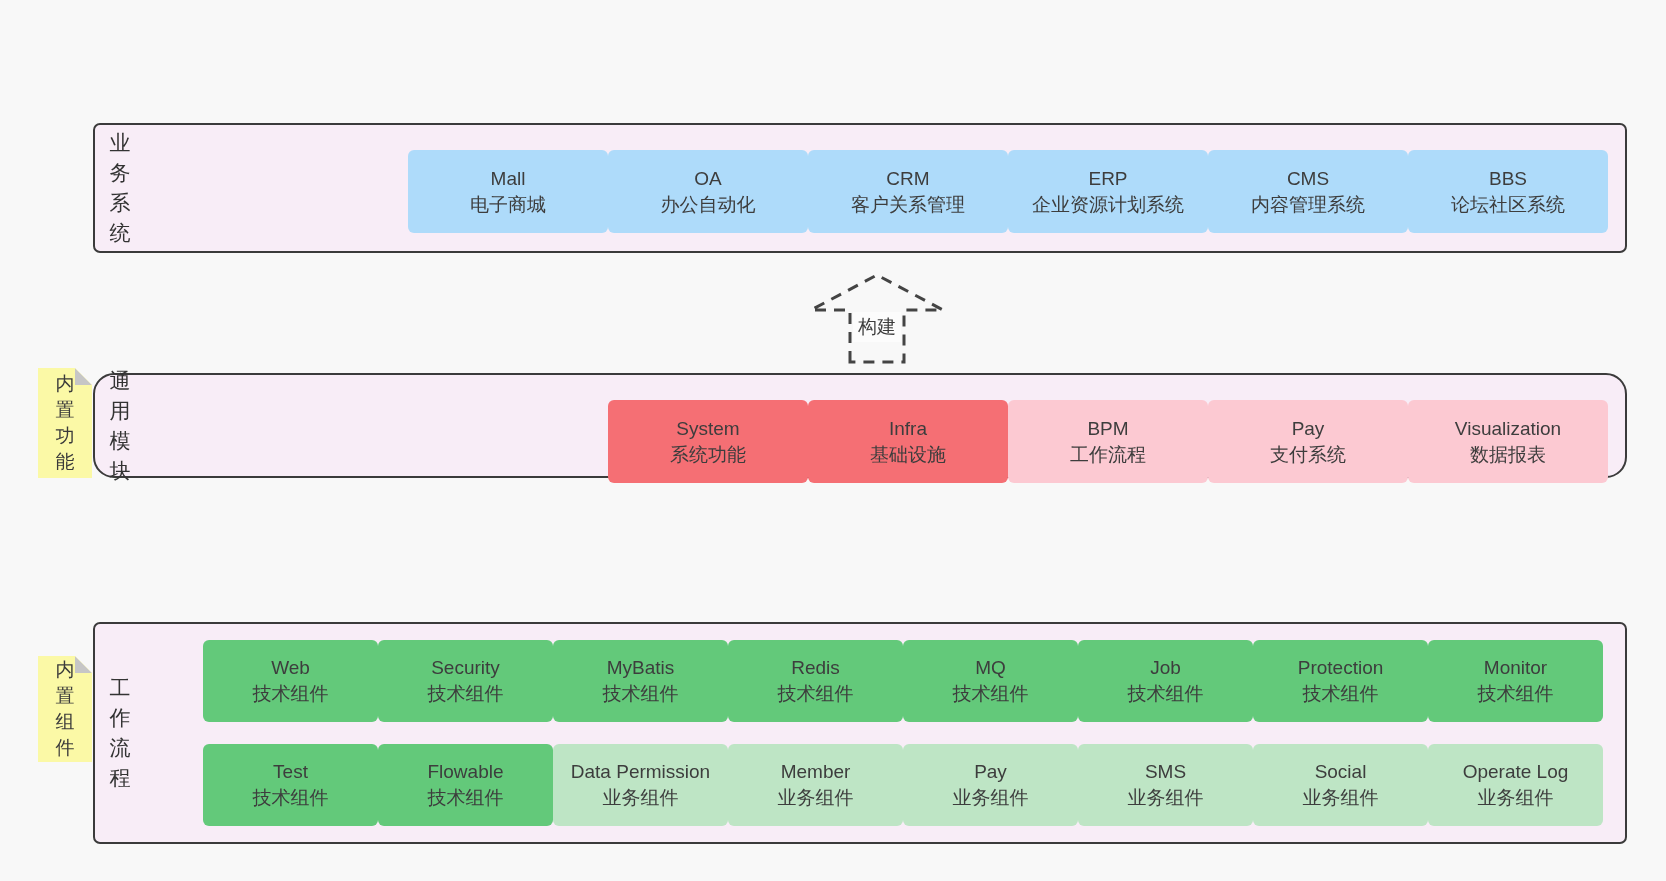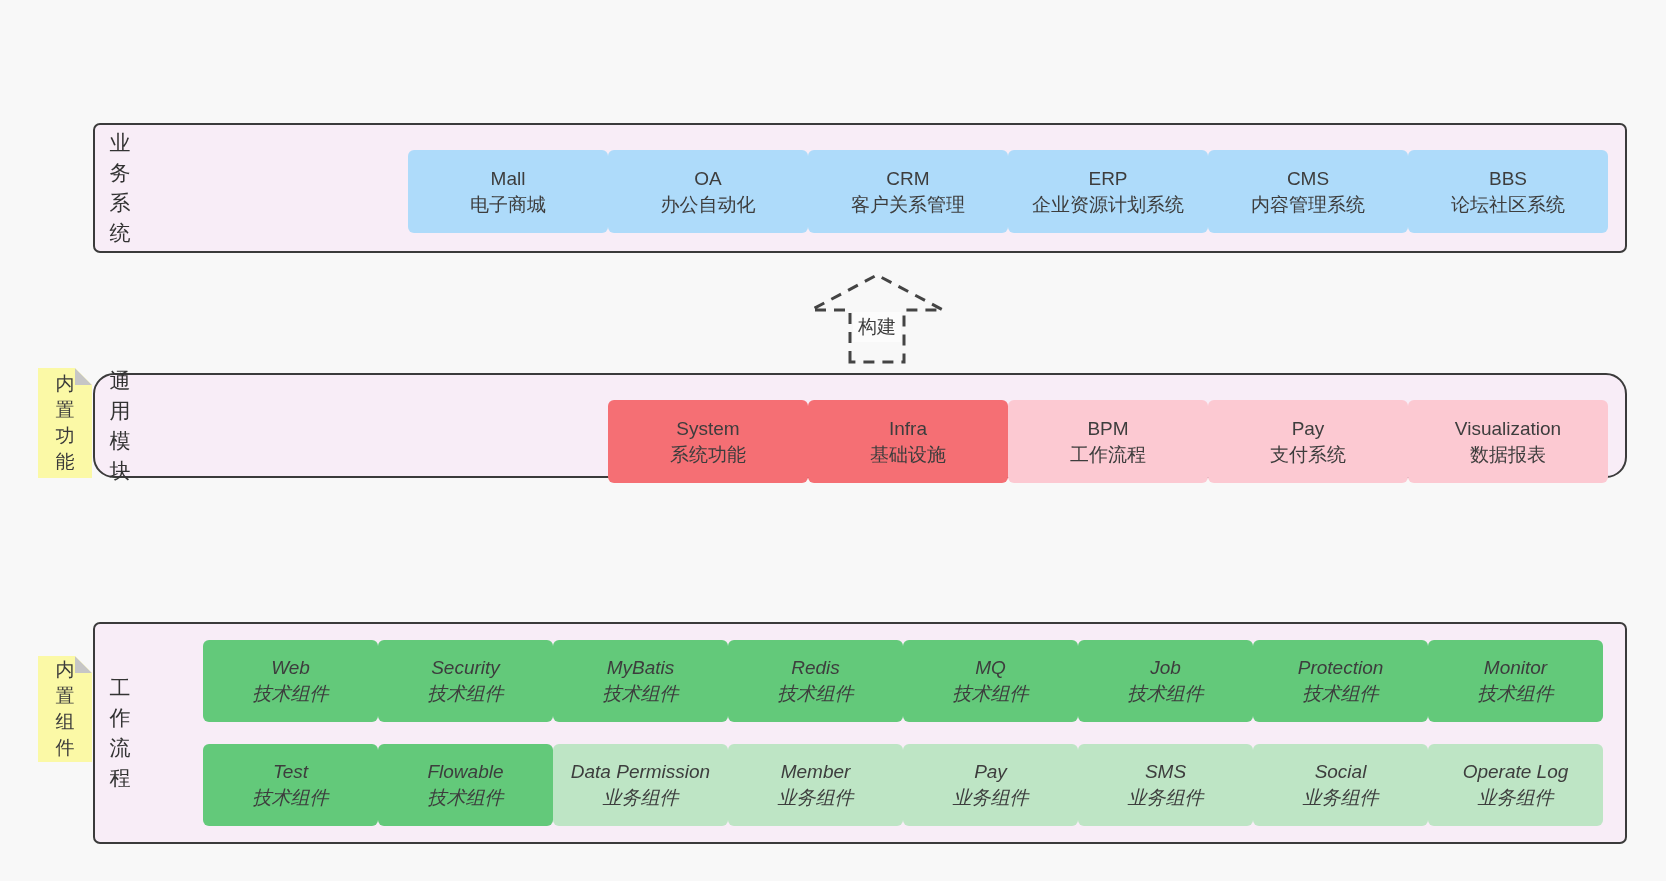--- a/index.html
+++ b/index.html
@@ -45,21 +45,21 @@
   
   .box{
     border-radius:6px;
     display:flex;flex-direction:column;
     align-items:center;justify-content:center;
     text-align:center;
     font-size:19px;line-height:26px;
     padding:0 6px;box-sizing:border-box;
   }
   .box-lg{width:200px;height:83px;}
-  .box-sm{width:175px;height:82px;font-style:italic;}
+  .box-sm{width:175px;height:82px;}
   .blue{background:#aedbfa;}
   .red{background:#f56f74;}
   .pink{background:#fcc9d2;}
   .green{background:#63c97a;}
   .green-light{background:#bee5c5;}
 
   
   .sticky{
     position:absolute;left:38px;width:54px;
     background:#fbf9a6;

